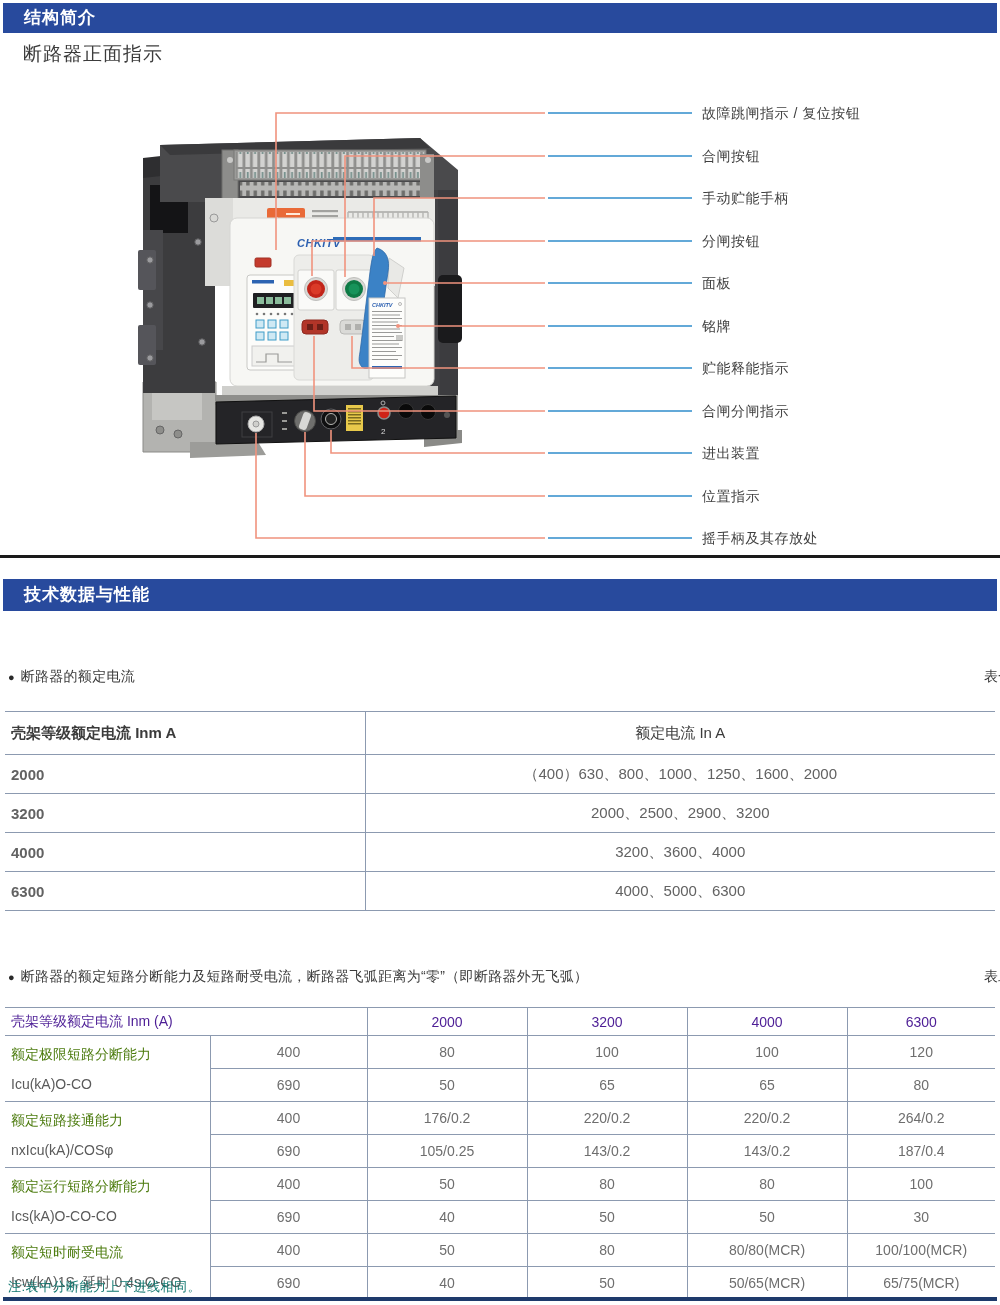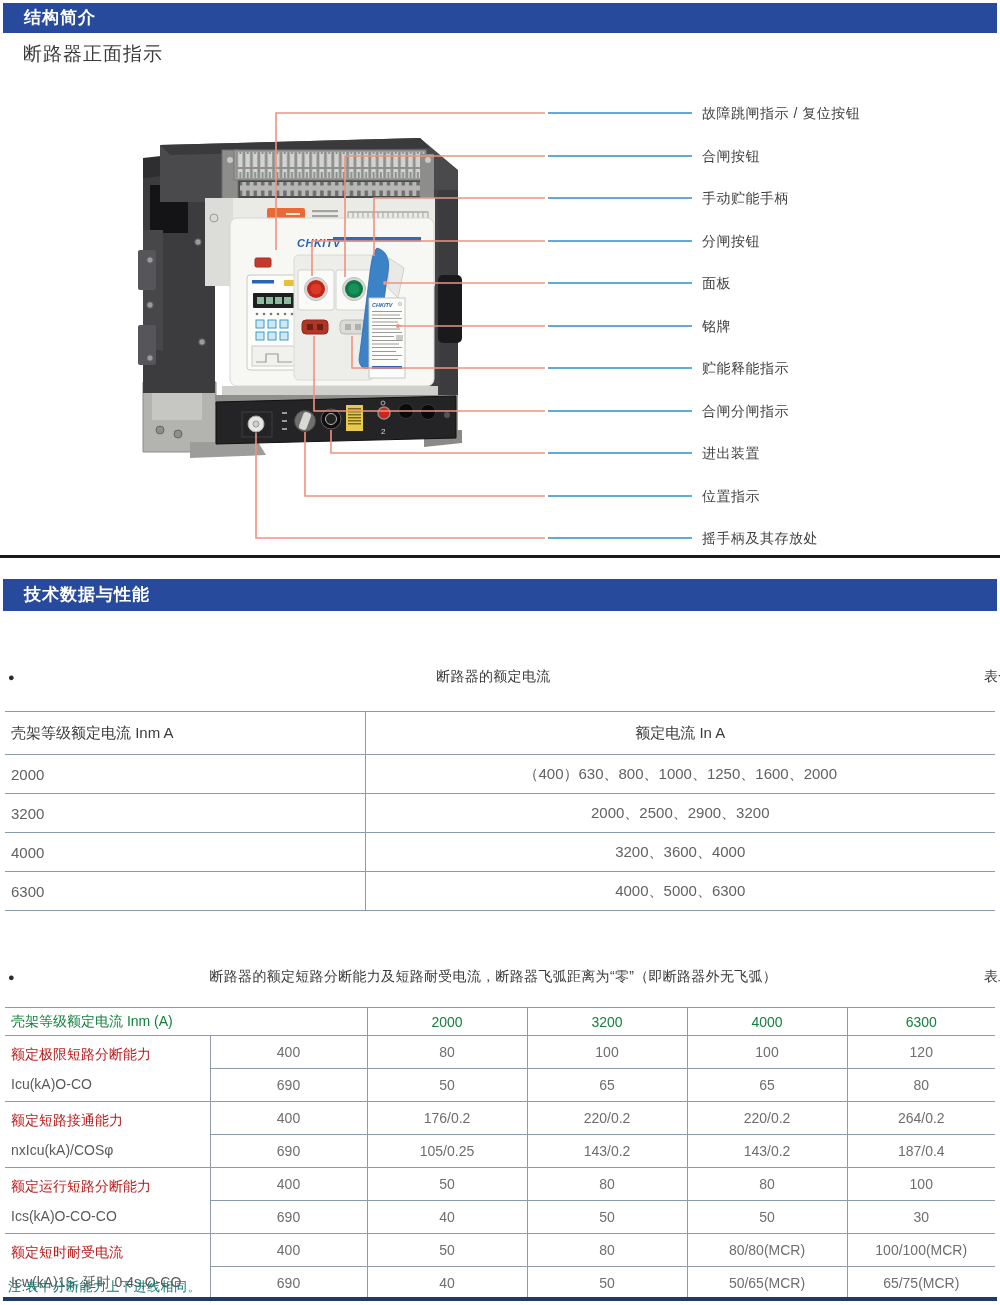--- a/index.html
+++ b/index.html
@@ -16,44 +16,44 @@
   #figcaption{position:absolute;top:41px;left:23px;font-size:19px;color:#3c3c3c;letter-spacing:1px;}
 
   #figure{position:absolute;top:90px;left:0;width:1000px;height:470px;}
   #figure svg{position:absolute;top:0;left:0;}
   .callout-label{position:absolute;left:702px;height:20px;line-height:20px;
                  font-size:14px;color:#3f3f3f;white-space:nowrap;letter-spacing:0.5px;}
 
   .bullet-row{position:absolute;left:8px;right:12px;height:22px;display:flex;
               align-items:center;font-size:14px;color:#3b3b3b;}
   .bullet-dot{font-size:11px;margin-right:6px;color:#2a2a2a;}
-  .bullet-text{flex:1;letter-spacing:0.3px;text-align:center;}
+  .bullet-text{flex:1;letter-spacing:0.3px;}
   .bullet-tag{margin-left:18px;color:#3b3b3b;}
   #bullet1{top:666px;}
   #bullet2{top:966px;}
 
   table{border-collapse:collapse;table-layout:fixed;position:absolute;left:5px;width:990px;}
   td,th{font-weight:normal;overflow:hidden;white-space:nowrap;}
 
   
   #table1{top:711px;font-size:15px;}
   #table1 td,#table1 th{border-top:1.5px solid #8c9ab0;border-bottom:1.5px solid #8c9ab0;}
-  #table1 .c1{width:360px;text-align:left;padding-left:6px;border-right:1.5px solid #8c9ab0;}
+  #table1 .c1{width:360px;text-align:left;padding-left:6px;border-right:1.5px solid #8c9ab0;font-weight:bold;}
   #table1 .c2{text-align:center;}
   #table1 th{height:40px;color:#3b3b3b;}
   #table1 td{height:36px;color:#626262;}
 
   
   #table2{top:1007px;font-size:14px;}
   #table2 td{border:1.2px solid #8c9ab0;text-align:center;color:#6e6e6e;height:30px;}
-  #table2 tr.head td{height:25px;color:#15803d;margin-left:8px;}
+  #table2 tr.head td{height:25px;color:#4c1d95;margin-left:8px;}
   #table2 td.edge-l{border-left:none;text-align:left;padding-left:6px;}
   #table2 td:last-child{border-right:none;}
   #table2 td.glabel{padding:0;vertical-align:middle;}
-  #table2 .gcn{height:30px;line-height:30px;text-align:left;padding-left:6px;color:#b91c1c;}
+  #table2 .gcn{height:30px;line-height:30px;text-align:left;padding-left:6px;color:#4d7c0f;}
   #table2 .gen{height:30px;line-height:30px;text-align:left;padding-left:6px;color:#5a5a5a;}
 
   #note{position:absolute;top:1278px;left:8px;font-size:13px;color:#0f766e;letter-spacing:0.5px;}
   #navyline{position:absolute;top:1297px;left:3px;width:994px;height:3.5px;background:#1e3a6b;}
 </style>
 </head>
 <body>
 
 <div id="page">
 

